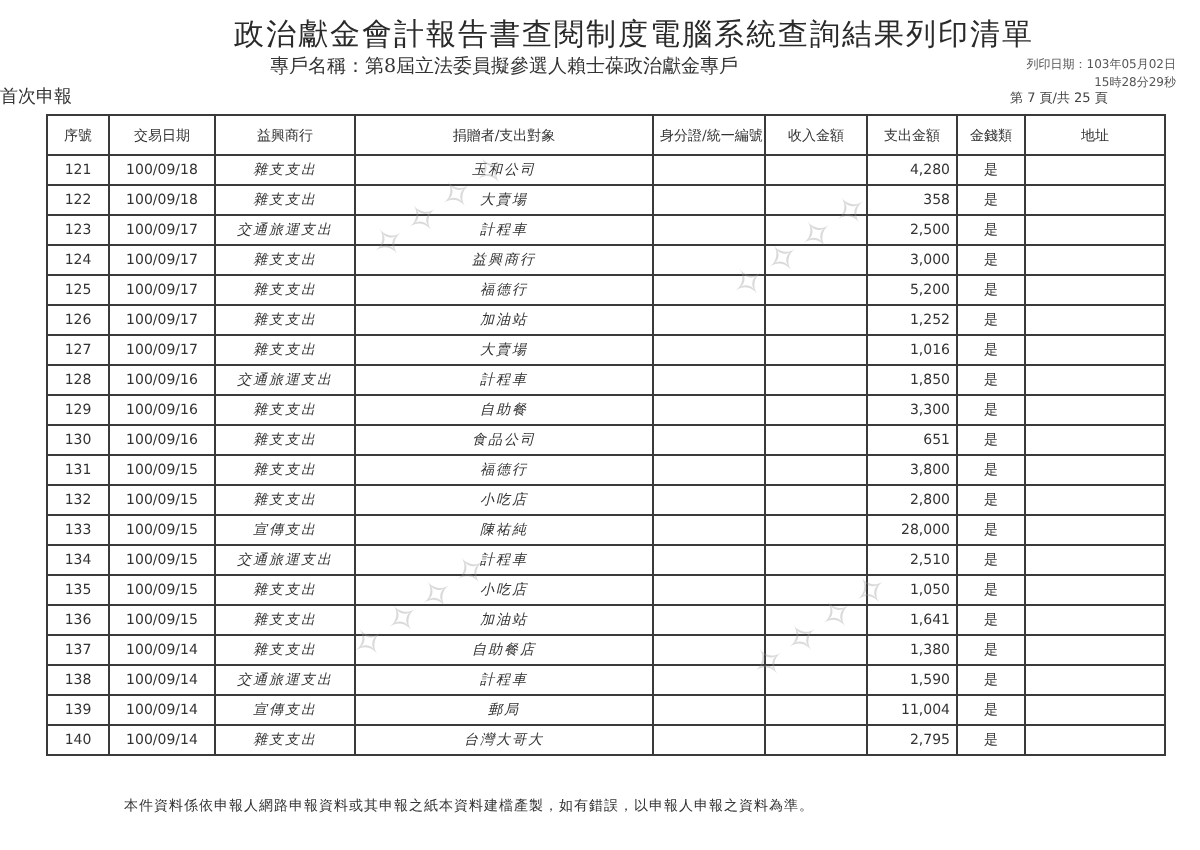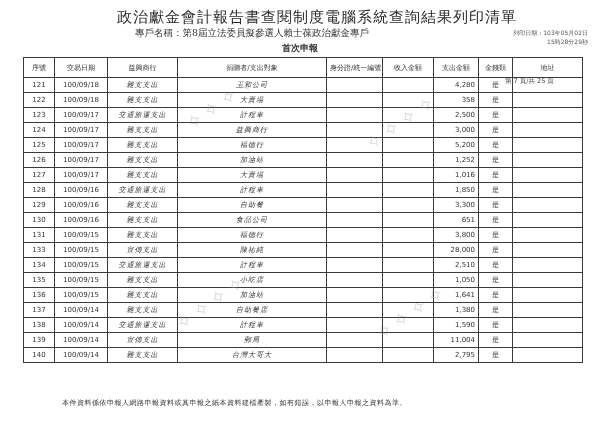--- a/index.html
+++ b/index.html
@@ -11,30 +11,30 @@
     .title {
       position: absolute; left: 0; width: 600px; top: 8px;
       text-align: center; font-size: 15px; letter-spacing: 1px; color: #2a2a2a; margin-left: 17px;
     }
     .subtitle {
       position: absolute; left: 0; width: 504px; top: 27px;
       text-align: center; font-size: 9.5px; color: #333;
     }
     .subsubtitle {
       position: absolute; left: 0; width: 600px; top: 42px;
-      text-align: center; font-size: 9px; color: #333; font-weight: bold;
+      font-size: 9px; color: #333;
     }
     .print-date {
       position: absolute; right: 12px; top: 28px; text-align: right;
       font-size: 6px; line-height: 9px; color: #555;
       font-family: "DejaVu Sans", sans-serif;
     }
     .page-num {
       position: absolute; left: 505px; top: 45px;
-      font-size: 6.5px; color: #444; font-family: "DejaVu Sans", sans-serif; margin-top: 32px;
+      font-size: 6.5px; color: #444; font-family: "DejaVu Sans", sans-serif;
     }
     table.ledger {
       position: absolute; left: 23px; top: 57px;
       border-collapse: collapse; table-layout: fixed;
       width: 559px;
     }
     table.ledger th, table.ledger td {
       border: 1px solid #3a3a3a;
       padding: 0 3px;
       height: 14px;
@@ -215,20 +215,31 @@
         <td class="c">100/09/15</td>
         <td class="txt">雜支支出</td>
         <td class="txt">福德行</td>
         <td class="c"></td>
         <td class="amt"></td>
         <td class="amt">3,800</td>
         <td class="yes">是</td>
         <td class="txt"></td>
       </tr>
       <tr class="body-row">
+        <td class="c">132</td>
+        <td class="c">100/09/15</td>
+        <td class="txt">雜支支出</td>
+        <td class="txt">小吃店</td>
+        <td class="c"></td>
+        <td class="amt"></td>
+        <td class="amt">2,800</td>
+        <td class="yes">是</td>
+        <td class="txt"></td>
+      </tr>
+      <tr class="body-row">
         <td class="c">133</td>
         <td class="c">100/09/15</td>
         <td class="txt">宣傳支出</td>
         <td class="txt">陳祐純</td>
         <td class="c"></td>
         <td class="amt"></td>
         <td class="amt">28,000</td>
         <td class="yes">是</td>
         <td class="txt"></td>
       </tr>

